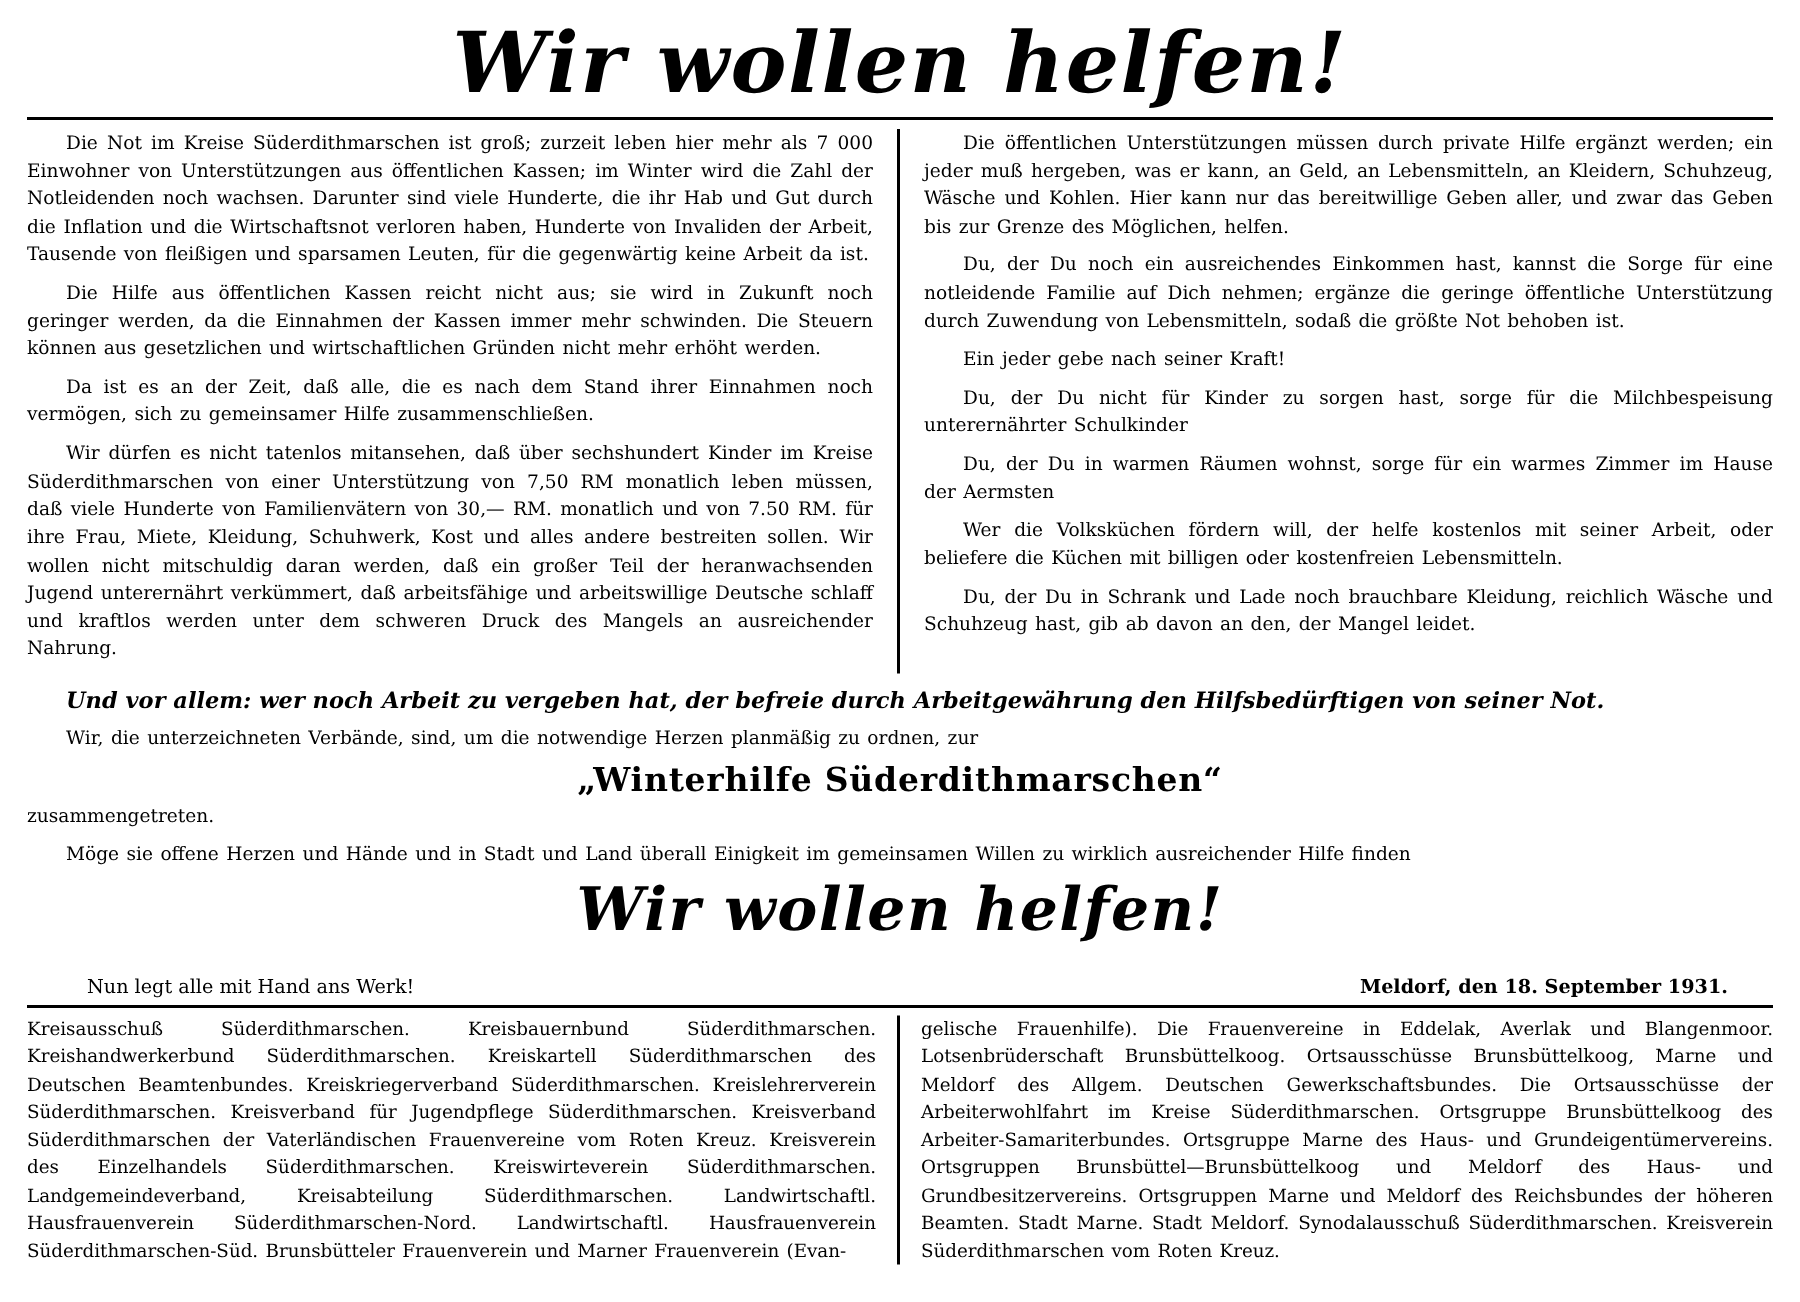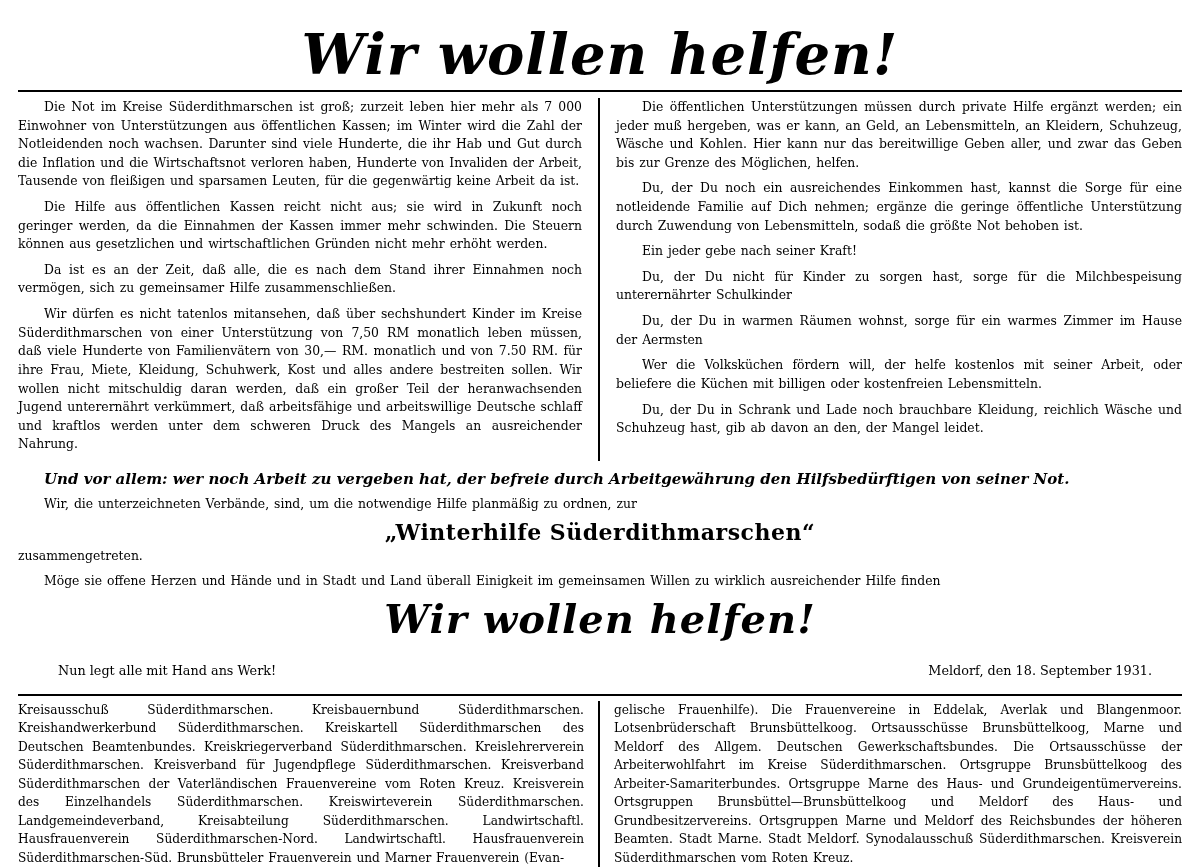--- a/index.html
+++ b/index.html
@@ -12,21 +12,21 @@
     height: 868px;
     overflow: hidden;
     font-family: "DejaVu Serif", serif;
     color: #000000;
   }
   .page {
     position: relative;
     width: 1200px;
     height: 868px;
     box-sizing: border-box;
-    padding: 12px 18px;
+    padding: 0 18px;
   }
 
   
   .headline {
     text-align: center;
     font-family: "DejaVu Serif", serif;
     font-weight: bold;
     font-style: italic;
     letter-spacing: 1px;
     line-height: 1;
@@ -101,24 +101,24 @@
     margin: 0 0 6px 0;
   }
 
   
   .closing-row {
     display: flex;
     justify-content: space-between;
     align-items: baseline;
     font-size: 12.8px;
     margin-top: 14px;
-    margin-bottom: 16px;
+    margin-bottom: 4px;
   }
   .closing-left { padding-left: 40px; }
-  .closing-right { padding-right: 30px; }
+  .closing-right { padding-right: 30px; font-weight: bold; }
 
   
   .sign-cols {
     display: flex;
     align-items: stretch;
     border-top: 2px solid #000;
     padding-top: 5px;
   }
   .sign-col {
     width: 50%;
@@ -156,21 +156,21 @@
       <p class="para">Ein jeder gebe nach seiner Kraft!</p>
       <p class="para">Du, der Du nicht für Kinder zu sorgen hast, sorge für die Milchbespeisung unterernährter Schulkinder</p>
       <p class="para">Du, der Du in warmen Räumen wohnst, sorge für ein warmes Zimmer im Hause der Aermsten</p>
       <p class="para">Wer die Volksküchen fördern will, der helfe kostenlos mit seiner Arbeit, oder beliefere die Küchen mit billigen oder kostenfreien Lebensmitteln.</p>
       <p class="para">Du, der Du in Schrank und Lade noch brauchbare Kleidung, reichlich Wäsche und Schuhzeug hast, gib ab davon an den, der Mangel leidet.</p>
     </div>
   </div>
 
   <div class="bold-appeal">Und vor allem: wer noch Arbeit zu vergeben hat, der befreie durch Arbeitgewährung den Hilfsbedürftigen von seiner Not.</div>
 
-  <p class="full-para">Wir, die unterzeichneten Verbände, sind, um die notwendige Hilfe planmäßig zu ordnen, zur</p>
+  <p class="full-para">Wir, die unterzeichneten Verbände, sind, um die notwendige Herzen planmäßig zu ordnen, zur</p>
 
   <div class="title-quote">„Winterhilfe Süderdithmarschen“</div>
 
   <div class="plain-line">zusammengetreten.</div>
 
   <p class="full-para">Möge sie offene Herzen und Hände und in Stadt und Land überall Einigkeit im gemeinsamen Willen zu wirklich ausreichender Hilfe finden</p>
 
   <div class="headline headline-mid">Wir wollen helfen!</div>
 
   <div class="closing-row">

